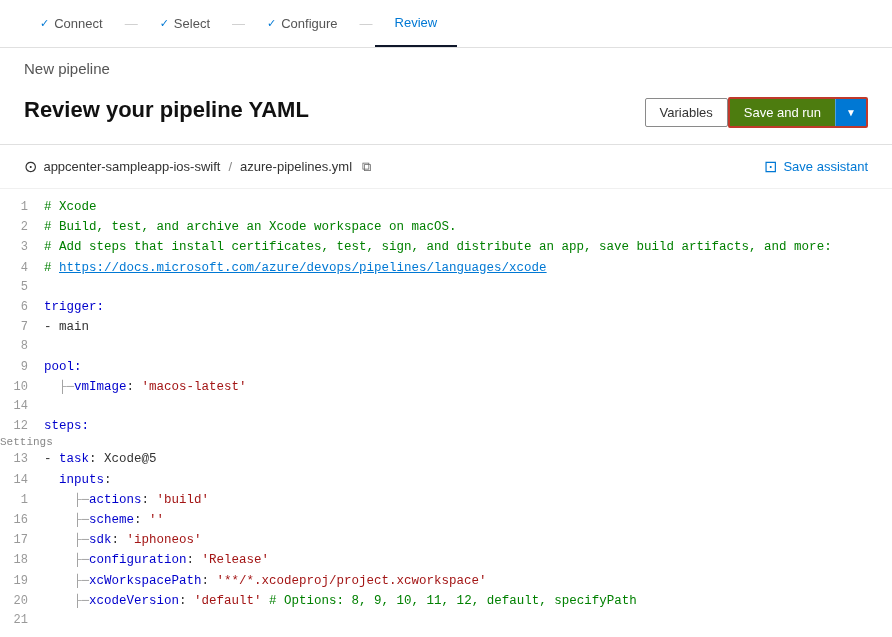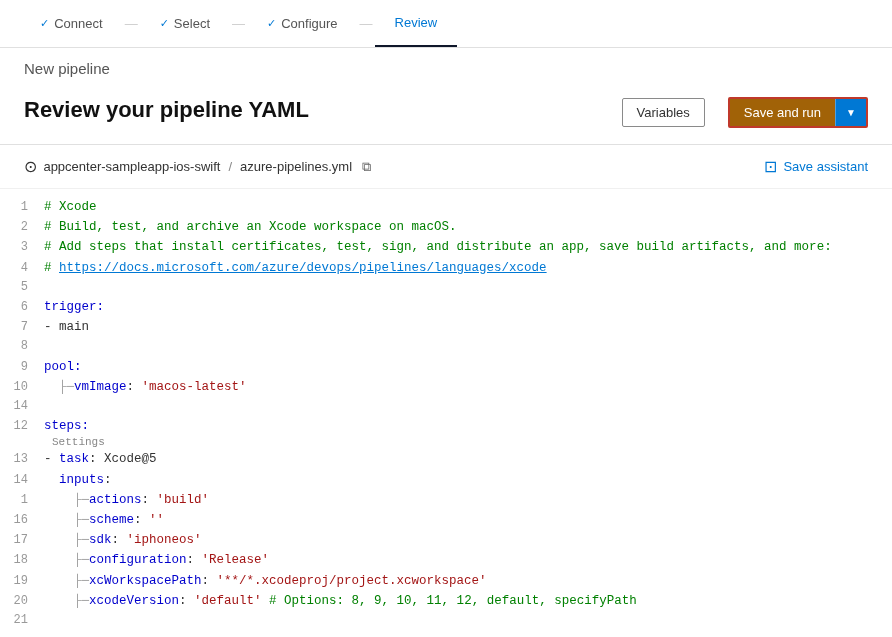--- a/index.html
+++ b/index.html
@@ -55,40 +55,40 @@
       justify-content: space-between;
     }
     .page-title {
       font-size: 22px;
       font-weight: 600;
       color: #111;
     }
     .header-buttons {
       display: flex;
       align-items: center;
-      gap: 23px;
+      gap: 0;
     }
     .btn-variables {
       padding: 6px 14px;
       border: 1px solid #8a8a8a;
       background: #fff;
       cursor: pointer;
       font-size: 13px;
       color: #333;
       border-radius: 2px;
     }
     .btn-save-run-group {
       display: flex;
       align-items: stretch;
       border: 2px solid #c0392b;
       border-radius: 2px;
     }
     .btn-save-run {
       padding: 6px 14px;
-      background: #a16207;
+      background: #4d7c0f;
       color: #fff;
       cursor: pointer;
       font-size: 13px;
       border: none;
       font-weight: 500;
     }
     .btn-save-run-dropdown {
       padding: 6px 10px;
       background: #0078d4;
       color: #fff;
@@ -164,21 +164,20 @@
     .line-content {
       white-space: pre;
       color: #333;
     }
     .comment { color: #008000; }
     .link-text { color: #0078d4; text-decoration: underline; }
     .string-text { color: #a31515; }
     .settings-label {
       font-size: 11px;
       color: #888;
-      padding-left: 52px;
       line-height: 1.2;
     }
     .tree-line { color: #999; }
     .keyword-text { color: #0000cc; }
   </style>
 </head>
 <body>
 
 <nav class="top-nav">
   <div class="nav-item">

